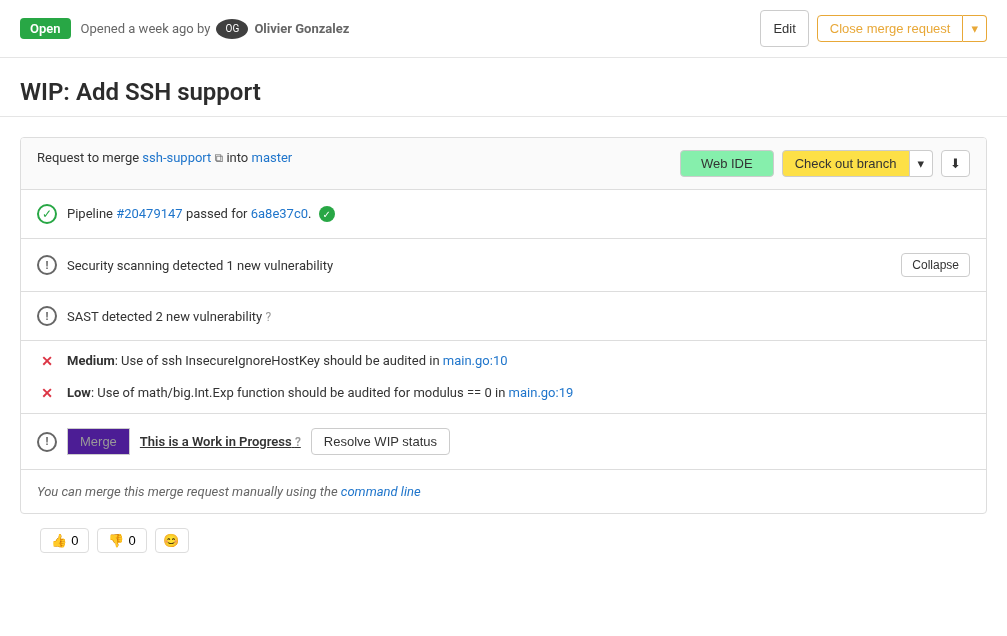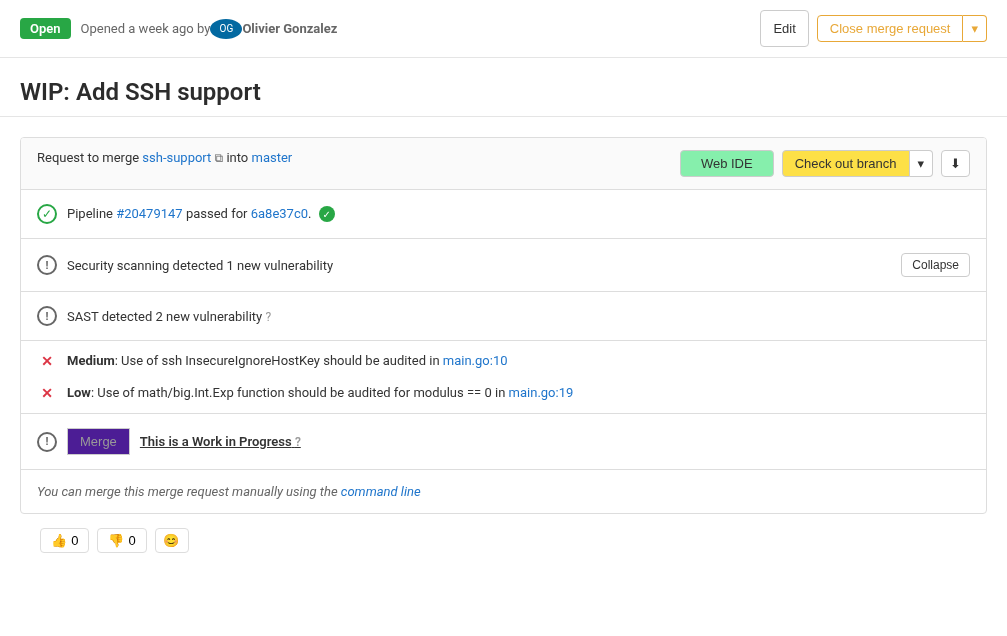--- a/index.html
+++ b/index.html
@@ -27,28 +27,29 @@
       padding: 3px 10px;
       font-size: 13px;
       font-weight: 600;
     }
 
     .top-bar-info {
       font-size: 13px;
       color: #666;
       display: flex;
       align-items: center;
+      gap: 6px;
       text-align: right;
     }
 
     .avatar {
       width: 32px;
       height: 20px;
       border-radius: 50%;
-      background: #0369a1;
+      background: #404040;
       display: inline-flex;
       align-items: center;
       justify-content: center;
       color: #fff;
       font-size: 10px;
     }
 
     .top-bar-actions {
       margin-left: auto;
       display: flex;
@@ -429,20 +430,21 @@
       </div>
     </div>
 
     <div class="merge-status-row">
       <span class="icon-circle-info">!</span>
       <button class="btn-merge-disabled">Merge</button>
       <span class="merge-status-text">
         <span>This is a Work in Progress</span>
         <span class="help-icon"> ?</span>
       </span>
+      <button class="btn-resolve-wip">Resolve WIP status</button>
     </div>
 
     <div class="command-line-row">
       <span>You can merge this merge request manually using the</span>
       <a class="link-blue">command line</a>
     </div>
 
   </div>
 
   <div class="reactions-row">

